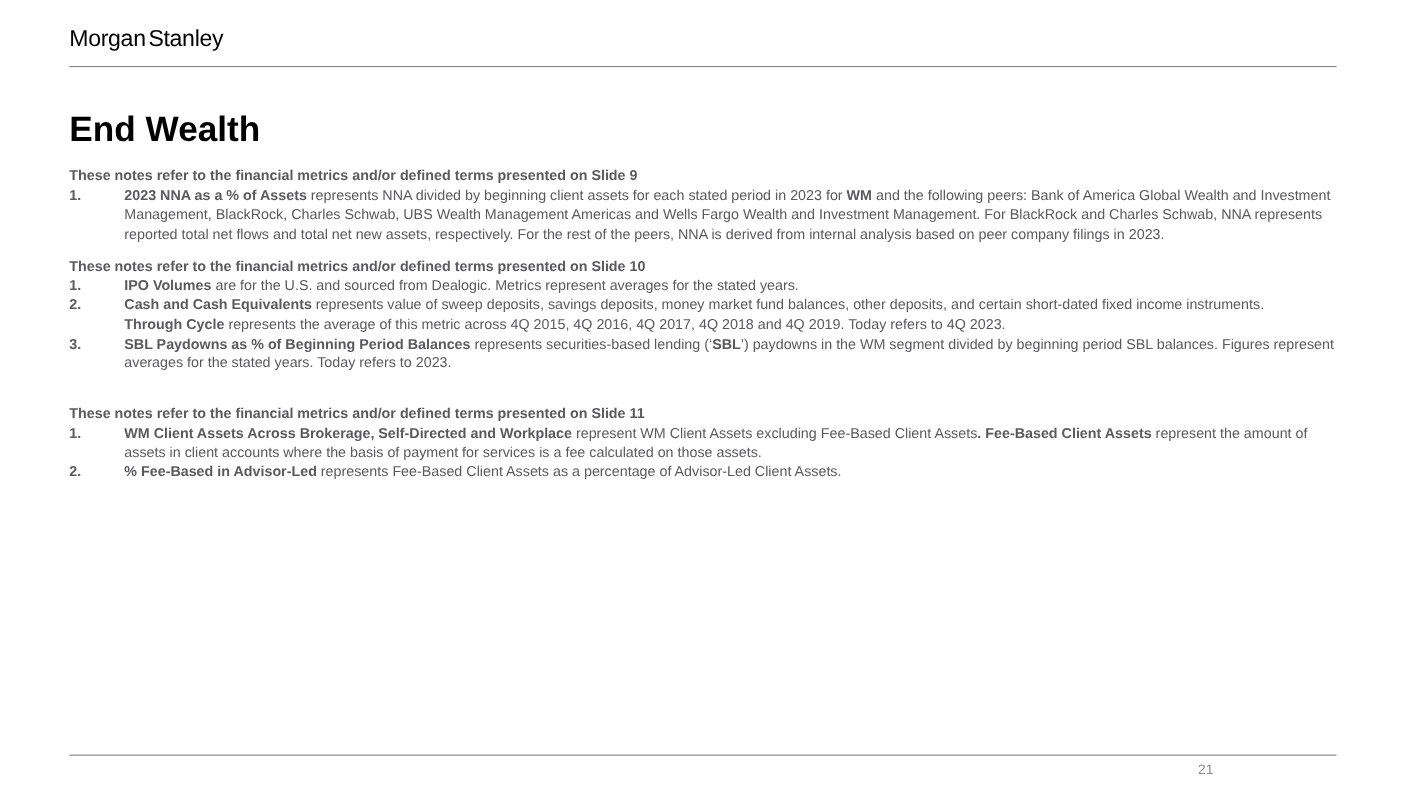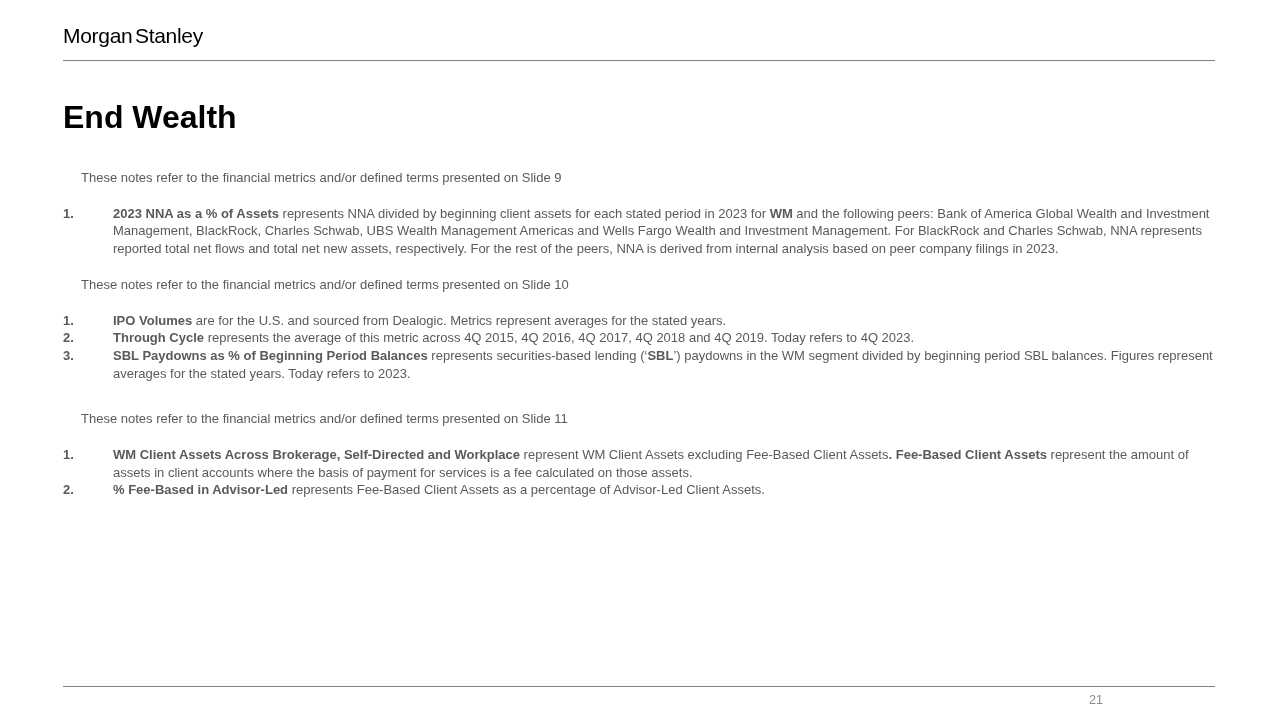--- a/index.html
+++ b/index.html
@@ -33,21 +33,21 @@
     font-size: 32px; font-weight: bold; color: var(--heading-text);
     letter-spacing: 0; white-space: nowrap;
   }
 
   .content {
     position: absolute; left: 63px; top: 151px; width: 1153px;
     font-size: 13px; line-height: 17.7px; color: var(--body-text);
   }
   .notes-section + .notes-section { margin-top: 11px; }
   .notes-section:nth-child(3) { margin-top: 28px; }
-  .lead { margin: 18px; }
+  .lead { margin: 0; font-weight: bold; }
   .items { margin: 0; }
   .item { display: flex; }
   .item .num { flex: 0 0 50px; font-weight: bold; }
   .item .body { flex: 1 1 auto; }
   .item .body p { margin: 0; }
   b { font-weight: bold; }
 
   .footer-rule {
     position: absolute; left: 63px; top: 686px; width: 1152px; height: 1px;
     background: var(--rule-color);
@@ -82,20 +82,21 @@
         <div class="items">
           <div class="item">
             <div class="num">1.</div>
             <div class="body">
               <p><b>IPO Volumes</b><span> are for the U.S. and sourced from Dealogic. Metrics represent averages for the stated years.</span></p>
             </div>
           </div>
           <div class="item">
             <div class="num">2.</div>
             <div class="body">
+              <p><b>Cash and Cash Equivalents</b><span> represents value of sweep deposits, savings deposits, money market fund balances, other deposits, and certain short-dated fixed income instruments.</span></p>
               <p><b>Through Cycle</b><span> represents the average of this metric across 4Q 2015, 4Q 2016, 4Q 2017, 4Q 2018 and 4Q 2019. Today refers to 4Q 2023.</span></p>
             </div>
           </div>
           <div class="item">
             <div class="num">3.</div>
             <div class="body">
               <p><b>SBL Paydowns as % of Beginning Period Balances</b><span> represents securities-based lending (‘</span><b>SBL</b><span>’) paydowns in the WM segment divided by beginning period SBL balances. Figures represent averages for the stated years. Today refers to 2023.</span></p>
             </div>
           </div>
         </div>

